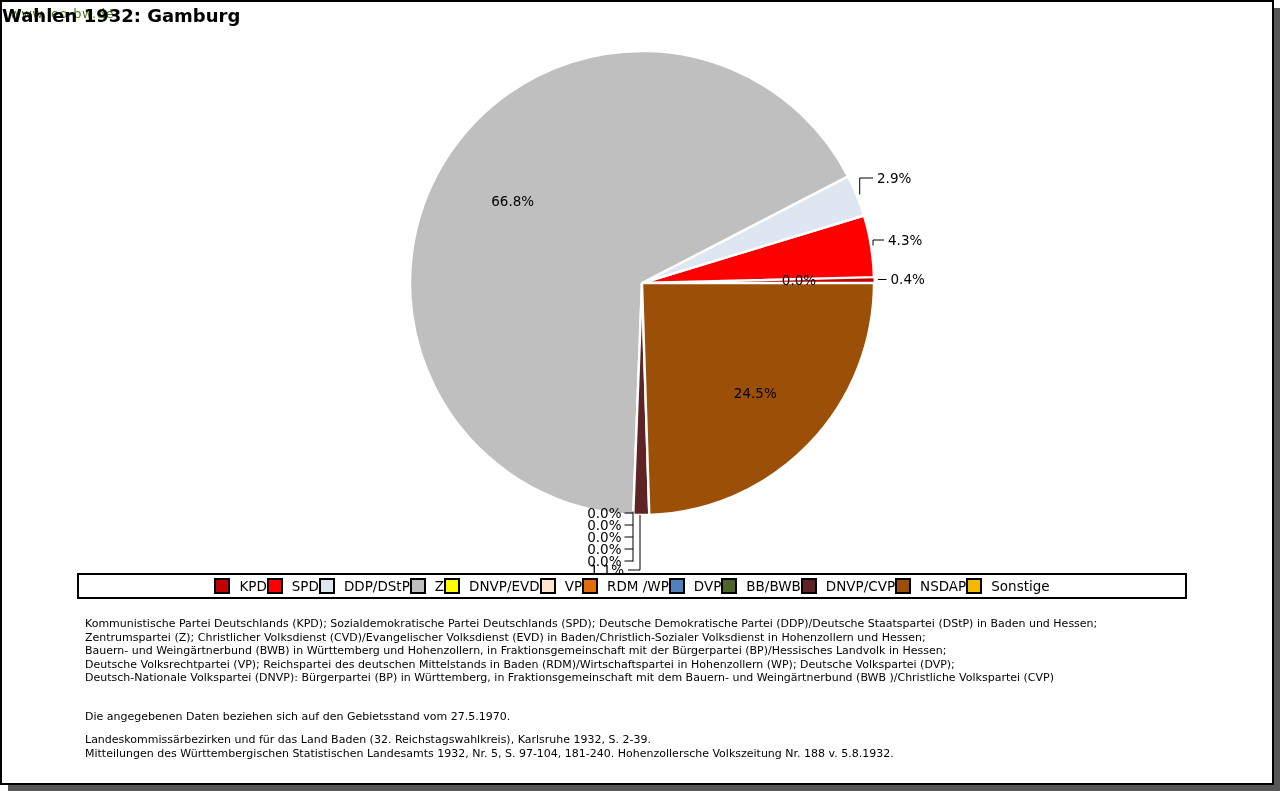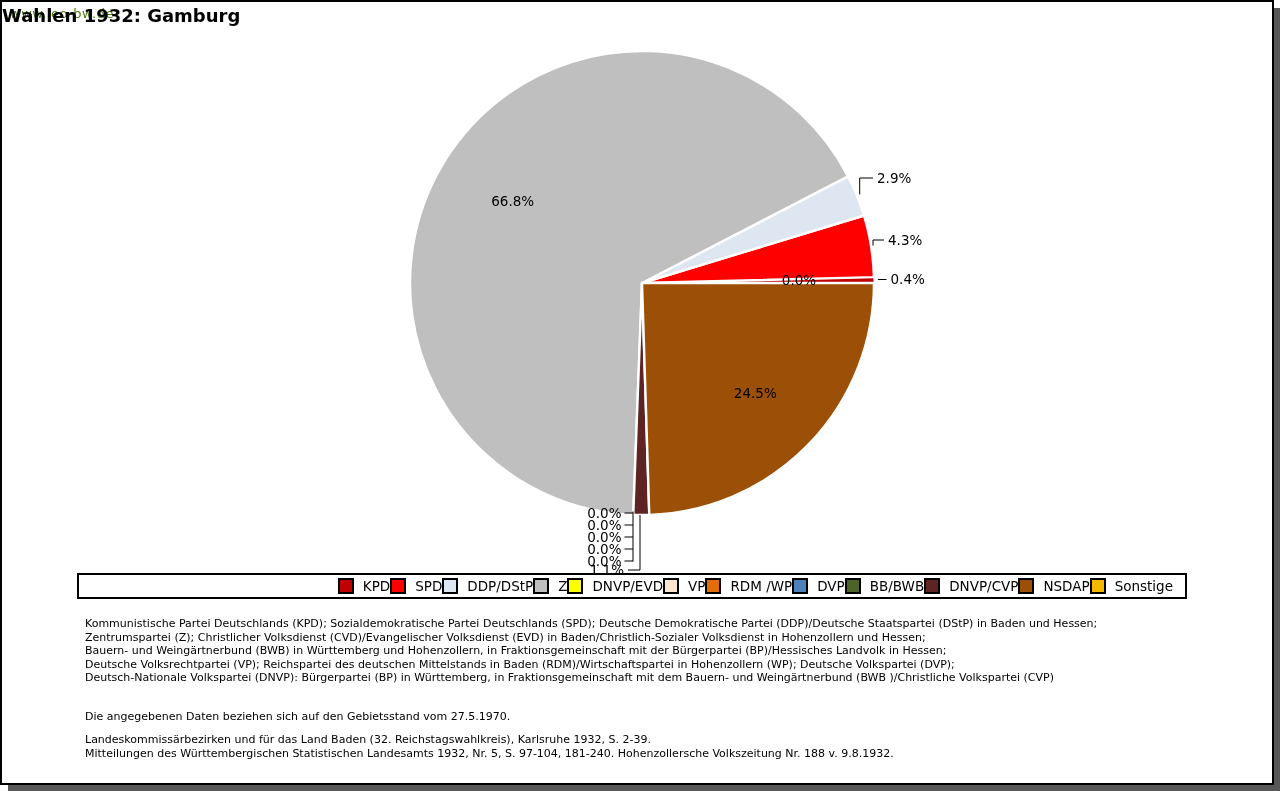--- a/index.html
+++ b/index.html
@@ -12,21 +12,21 @@
     border:2px solid #000; box-sizing:border-box; background:#fff;
   }
   .shadow-right { position:absolute; left:1274px; top:8px; width:6px; height:783px; background:#575757; }
   .shadow-bottom { position:absolute; left:8px; top:785px; width:1272px; height:6px; background:#575757; }
   .watermark { position:absolute; left:8px; top:4px; font-size:13px; color:#4d7c0f; letter-spacing:0.5px; }
   .chart-title { position:absolute; left:0; top:3px; width:1274px; font-size:18px; font-weight:bold; }
   #pie-svg { position:absolute; left:0; top:0; }
   .legend {
     position:absolute; left:75px; top:571px; width:1110px; height:26px;
     border:2px solid #000; box-sizing:border-box; background:#fff;
-    display:flex; align-items:center; justify-content:flex-end; padding:0 12px;
+    display:flex; align-items:center; justify-content:center; padding:0 12px;
   }
   .legend-item { display:flex; align-items:center; gap:9px; font-size:13.5px; white-space:nowrap; }
   .swatch { width:12px; height:12px; border:2px solid #000; flex:0 0 auto; }
   .fnote { position:absolute; left:83px; font-size:11px; line-height:13.5px; white-space:nowrap;margin-top:8px; }
   .para1 { top:607px; }
   .para2 { top:700px; }
   .para3 { top:723px; }
 </style>
 </head>
 <body>
@@ -121,17 +121,17 @@
   <div class="fnote para1" id="party-defs">
       <div>Kommunistische Partei Deutschlands (KPD); Sozialdemokratische Partei Deutschlands (SPD); Deutsche Demokratische Partei (DDP)/Deutsche Staatspartei (DStP) in Baden und Hessen;</div>
       <div>Zentrumspartei (Z); Christlicher Volksdienst (CVD)/Evangelischer Volksdienst (EVD) in Baden/Christlich-Sozialer Volksdienst in Hohenzollern und Hessen;</div>
       <div>Bauern- und Weingärtnerbund (BWB) in Württemberg und Hohenzollern, in Fraktionsgemeinschaft mit der Bürgerpartei (BP)/Hessisches Landvolk in Hessen;</div>
       <div>Deutsche Volksrechtpartei (VP); Reichspartei des deutschen Mittelstands in Baden (RDM)/Wirtschaftspartei in Hohenzollern (WP); Deutsche Volkspartei (DVP);</div>
       <div>Deutsch-Nationale Volkspartei (DNVP): Bürgerpartei (BP) in Württemberg, in Fraktionsgemeinschaft mit dem Bauern- und Weingärtnerbund (BWB )/Christliche Volkspartei (CVP)</div>
     </div>
   <div class="fnote para2">Die angegebenen Daten beziehen sich auf den Gebietsstand vom 27.5.1970.</div>
   <div class="fnote para3" id="source-lines">
       <div>Landeskommissärbezirken und für das Land Baden (32. Reichstagswahlkreis), Karlsruhe 1932, S. 2-39.</div>
-      <div>Mitteilungen des Württembergischen Statistischen Landesamts 1932, Nr. 5, S. 97-104, 181-240. Hohenzollersche Volkszeitung Nr. 188 v. 9.8.1932.</div>
+      <div>Mitteilungen des Württembergischen Statistischen Landesamts 1932, Nr. 5, S. 97-104, 181-240. Hohenzollersche Volkszeitung Nr. 188 v. 5.8.1932.</div>
     </div>
 </div>
 <div class="shadow-right"></div>
 <div class="shadow-bottom"></div>
 
 </body></html>

